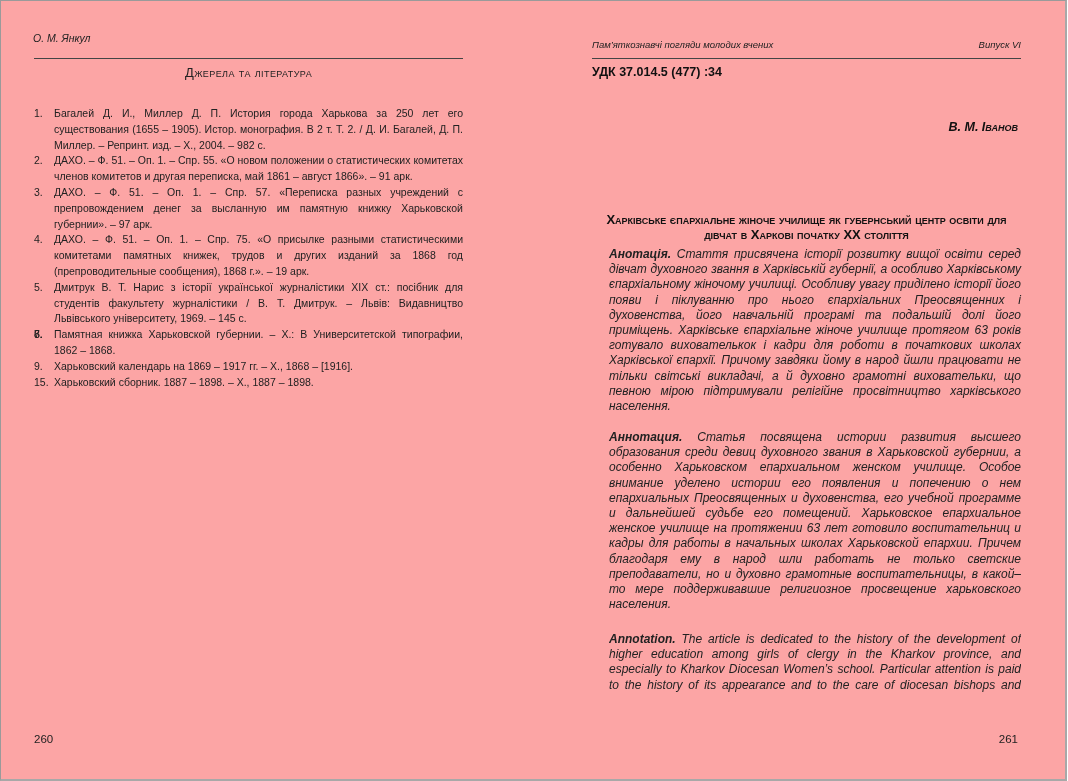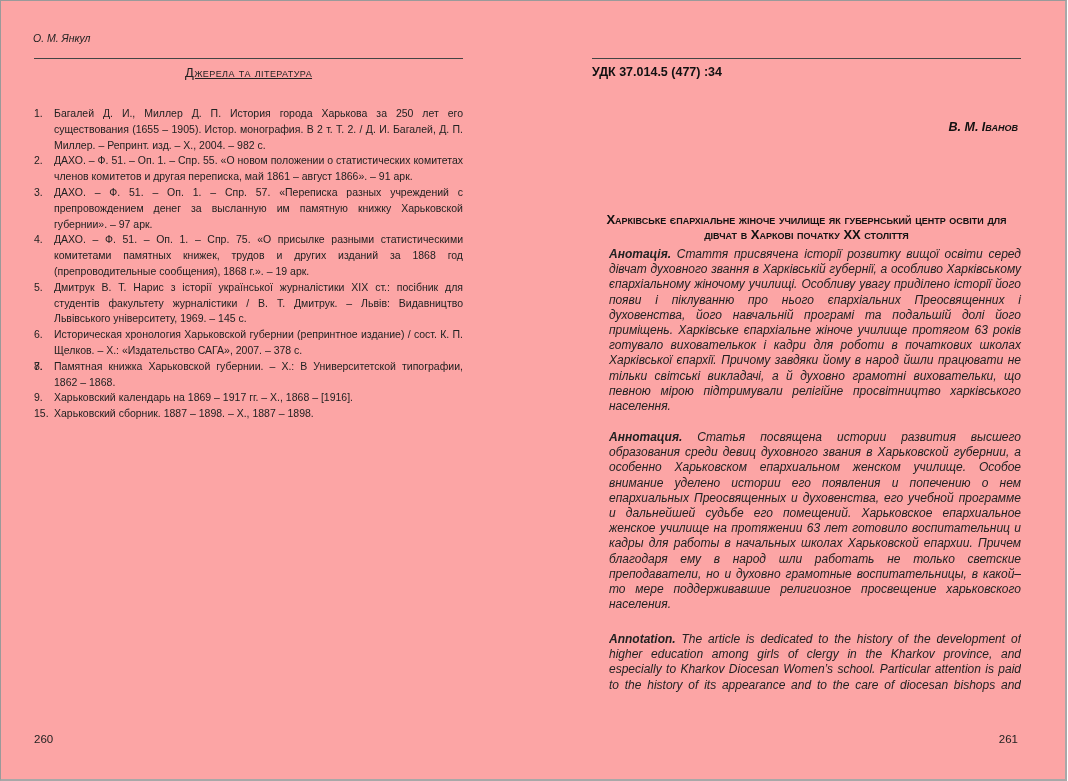--- a/index.html
+++ b/index.html
@@ -5,21 +5,21 @@
   html, body { margin: 0; padding: 0; background: #ffffff; }
   body { width: 1068px; height: 781px; position: relative; overflow: hidden; font-family: "Liberation Sans", sans-serif; color: #1a1a1a; }
   .spread { position: absolute; left: 0; top: 0; width: 1064px; height: 778px; border-top: 1px solid #9a9a9a; border-left: 1px solid #9a9a9a; border-right: 2px solid #a8a8a8; border-bottom: 2px solid #a8a8a8; background: #fca5a5; }
   .page { position: absolute; top: 0; height: 778px; }
   .page-left { left: 0; width: 534px; }
   .page-right { left: 534px; width: 530px; }
 
   
   .run-head-left { position: absolute; left: 32px; top: 31px; font-size: 10.5px; font-style: italic; color: #222; }
   .rule-left { position: absolute; left: 33px; top: 57px; width: 429px; height: 0; border-top: 1px solid #444; }
-  .section-title { position: absolute; left: 33px; top: 64px; width: 429px; text-align: center; font-size: 13px; letter-spacing: 0.4px; font-variant: small-caps; color: #222; text-decoration: underline; }
+  .section-title { position: absolute; left: 33px; top: 64px; width: 429px; text-align: center; font-size: 13px; letter-spacing: 0.4px; font-variant: small-caps; color: #222; }
   .refs { position: absolute; left: 33px; top: 105px; width: 429px; margin: 0; padding: 0; list-style: none; font-size: 10.5px; line-height: 15.8px; color: #222; }
   .refs li { position: relative; padding-left: 20px; text-align: justify; }
   .refs .num { position: absolute; left: 0; top: 0; }
   .page-num-left { position: absolute; left: 33px; top: 732px; font-size: 11.5px; color: #222; }
 
   
   .run-head-right { position: absolute; left: 57px; top: 38px; width: 429px; font-size: 9.5px; font-style: italic; color: #222; }
   .run-head-right .issue { position: absolute; right: 0; top: 0; }
   .rule-right { position: absolute; left: 57px; top: 57px; width: 429px; height: 0; border-top: 1px solid #444; }
   .udk { position: absolute; left: 57px; top: 64px; font-size: 12.5px; font-weight: bold; color: #111; }
@@ -40,30 +40,34 @@
   <div class="page page-left">
     <div class="run-head-left">О. М. Янкул</div>
     <div class="rule-left"></div>
     <div class="section-title">Джерела та література</div>
     <ol class="refs">
       <li><span class="num">1.</span><span>Багалей Д. И., Миллер Д. П. История города Харькова за 250 лет его существования (1655 – 1905). Истор. монография. В 2 т. Т. 2. / Д. И. Багалей, Д. П. Миллер. – Репринт. изд. – Х., 2004. – 982 с.</span></li>
       <li><span class="num">2.</span><span>ДАХО. – Ф. 51. – Оп. 1. – Спр. 55. «О новом положении о статистических комитетах членов комитетов и другая переписка, май 1861 – август 1866». – 91 арк.</span></li>
       <li><span class="num">3.</span><span>ДАХО. – Ф. 51. – Оп. 1. – Спр. 57. «Переписка разных учреждений с препровождением денег за высланную им памятную книжку Харьковской губернии». – 97 арк.</span></li>
       <li><span class="num">4.</span><span>ДАХО. – Ф. 51. – Оп. 1. – Спр. 75. «О присылке разными статистическими комитетами памятных книжек, трудов и других изданий за 1868 год (препроводительные сообщения), 1868 г.». – 19 арк.</span></li>
       <li><span class="num">5.</span><span>Дмитрук В. Т. Нарис з історії української журналістики XIX ст.: посібник для студентів факультету журналістики / В. Т. Дмитрук. – Львів: Видавництво Львівського університету, 1969. – 145 с.</span></li>
-      <li><span class="num">6.</span><span>Историческая хронология Харьковской губернии (репринтное издание) / сост. К. П. Щелков. – Х.: «Издательство САГА», 2007. – 378 с.</span></li>
+      <li><span class="num">6.</span></li>
       <li><span class="num">7.</span></li>
       <li><span class="num">8.</span><span>Памятная книжка Харьковской губернии. – Х.: В Университетской типографии, 1862 – 1868.</span></li>
       <li><span class="num">9.</span><span>Харьковский календарь на 1869 – 1917 гг. – Х., 1868 – [1916].</span></li>
       <li><span class="num">15.</span><span>Харьковский сборник. 1887 – 1898. – Х., 1887 – 1898.</span></li>
     </ol>
     <div class="page-num-left">260</div>
   </div>
 
   <div class="page page-right">
+    <div class="run-head-right">
+      <span>Пам’яткознавчі погляди молодих вчених</span>
+      <span class="issue">Випуск  VI</span>
+    </div>
     <div class="rule-right"></div>
     <div class="udk">УДК 37.014.5 (477) :34</div>
     <div class="author">В. М. Іванов</div>
     <div class="article-title">Харківське єпархіальне жіноче училище як губернський центр освіти для дівчат в Харкові початку XX століття</div>
 
     <p class="abstract abs-ua"><span class="lead">Анотація.</span><span> Стаття присвячена історії розвитку вищої освіти серед дівчат духовного звання в Харківській губернії, а особливо Харківському єпархіальному жіночому училищі. Особливу увагу приділено історії його появи і піклуванню про нього єпархіальних Преосвященних і духовенства, його навчальній програмі та подальшій долі його приміщень. Харківське єпархіальне жіноче училище протягом 63 років готувало вихователькок і кадри для роботи в початкових школах Харківської єпархії. Причому завдяки йому в народ йшли працювати не тільки світські викладачі, а й духовно грамотні виховательки, що певною мірою підтримували релігійне просвітництво харківського населення.</span></p>
     <p class="abstract abs-ru"><span class="lead">Аннотация.</span><span> Статья посвящена истории развития высшего образования среди девиц духовного звания в Харьковской губернии, а особенно Харьковском епархиальном женском училище. Особое внимание уделено истории его появления и попечению о нем епархиальных Преосвященных и духовенства, его учебной программе и дальнейшей судьбе его помещений. Харьковское епархиальное женское училище на протяжении 63 лет готовило воспитательниц и кадры для работы в начальных школах Харьковской епархии. Причем благодаря ему в народ шли работать не только светские преподаватели, но и духовно грамотные воспитательницы, в какой–то мере поддерживавшие религиозное просвещение харьковского населения.</span></p>
     <p class="abstract abs-en"><span class="lead">Annotation.</span><span> The article is dedicated to the history of the development of higher education among girls of clergy in the Kharkov province, and especially to Kharkov Diocesan Women’s school. Particular attention is paid to the history of its appearance and to the care of diocesan bishops and clergy, its curriculum and the future of its premises. Kharkiv Diocesan Women’s School had been preparing for 63 years the</span></p>
 
     <div class="page-num-right">261</div>

